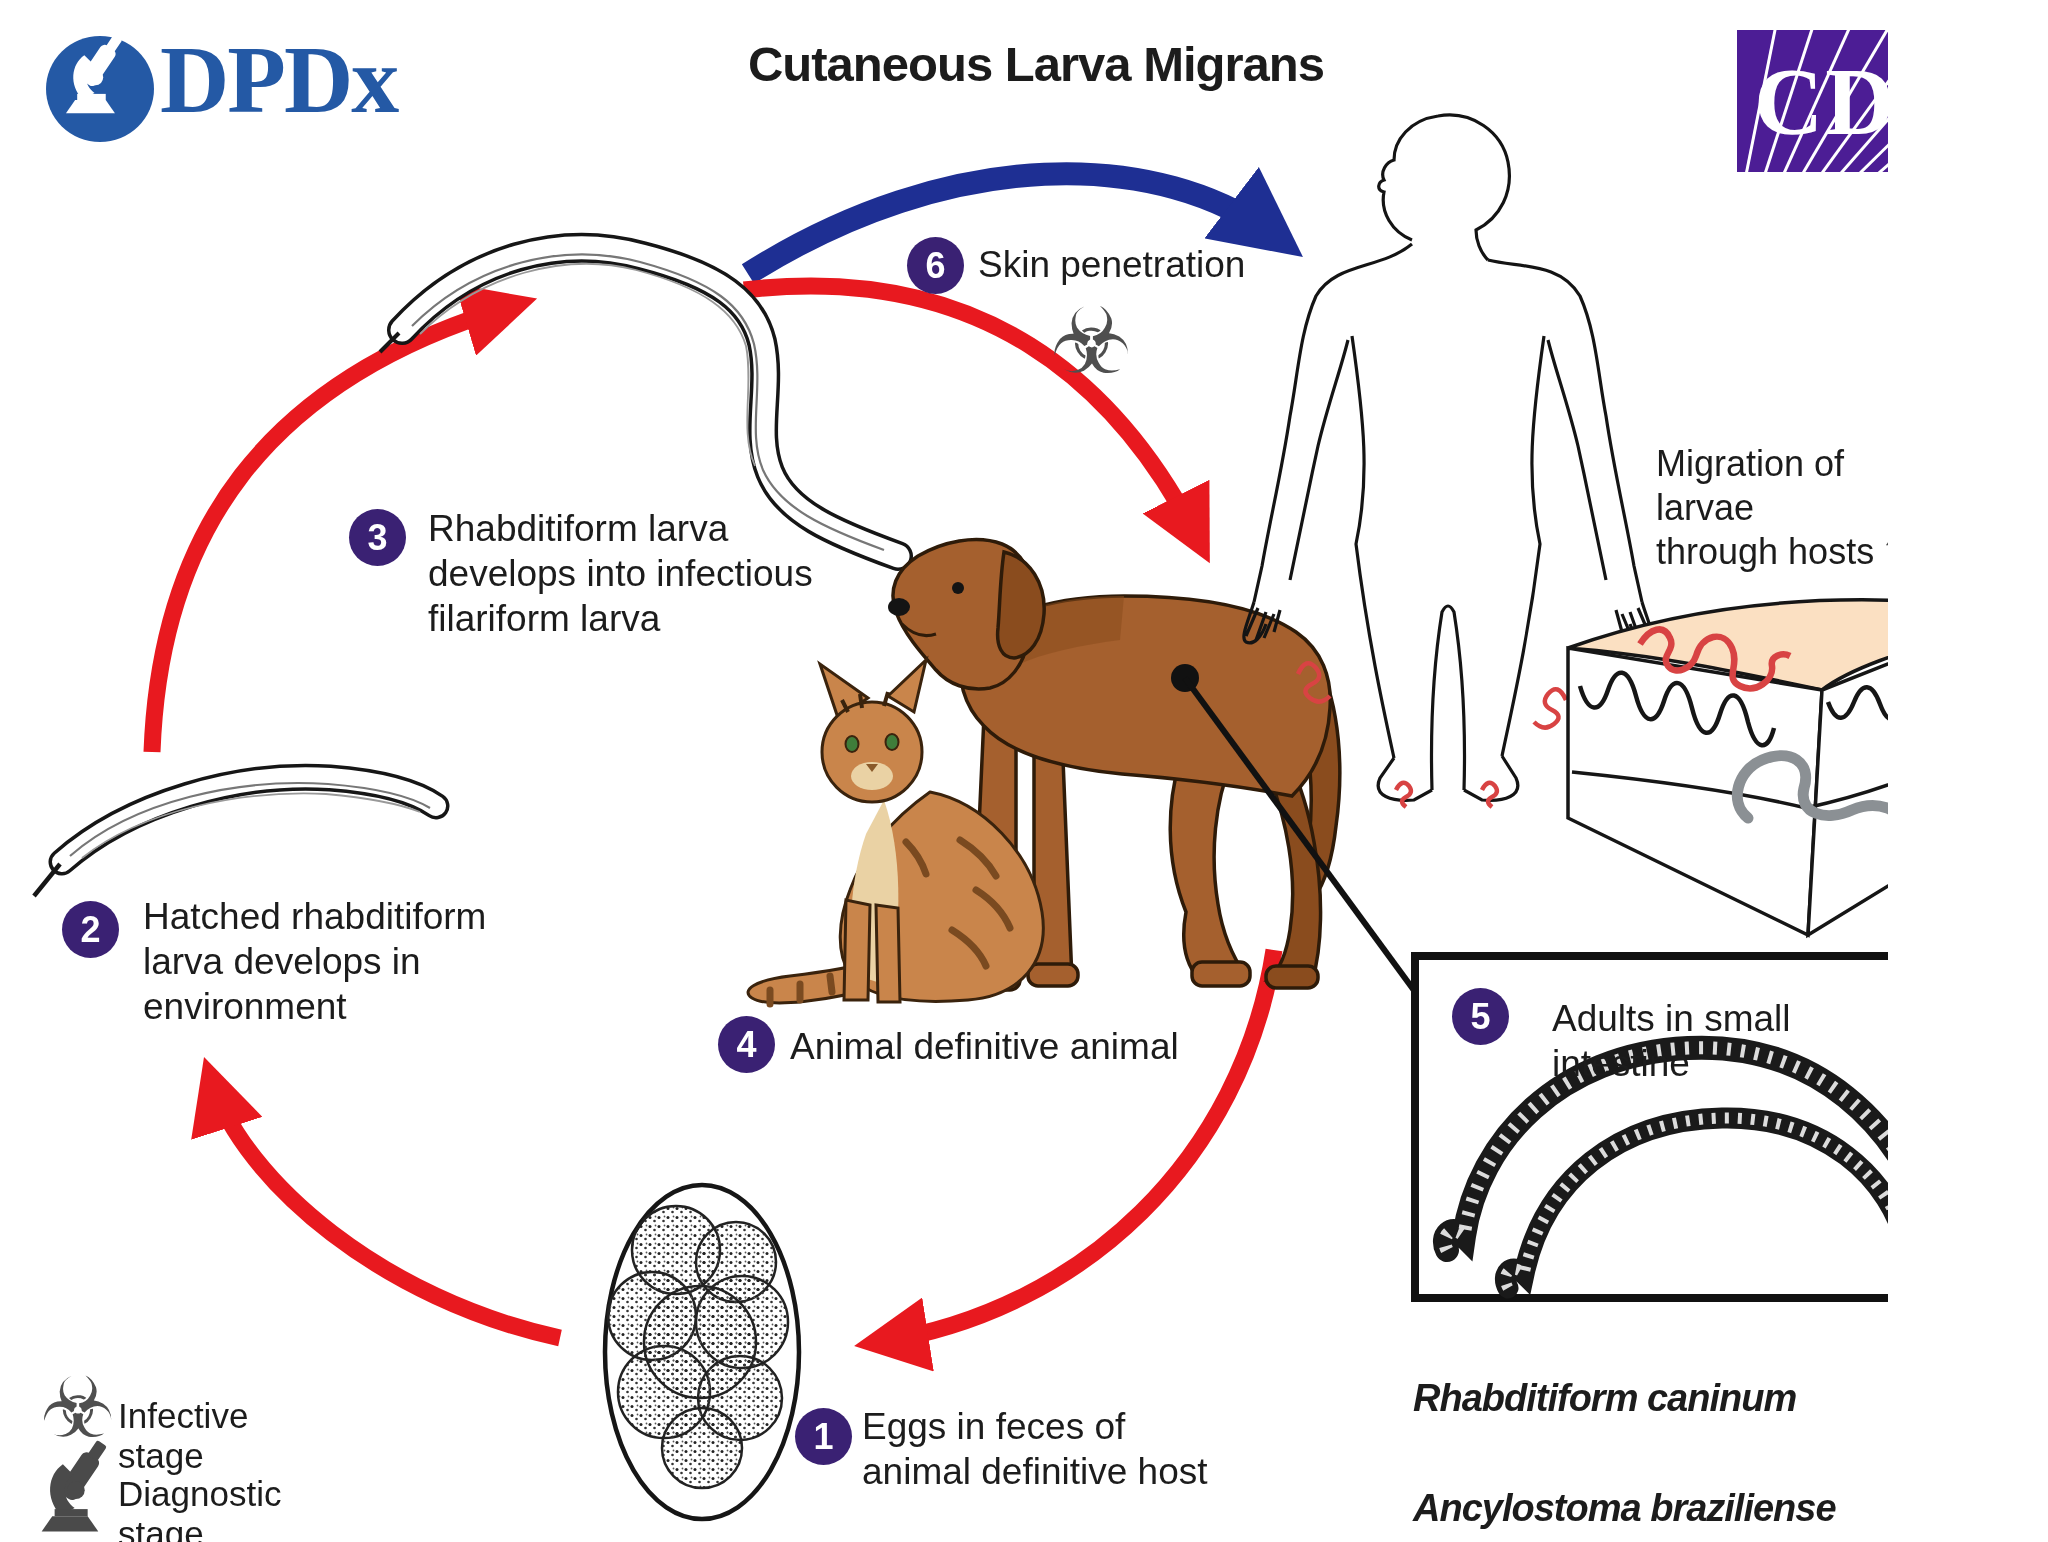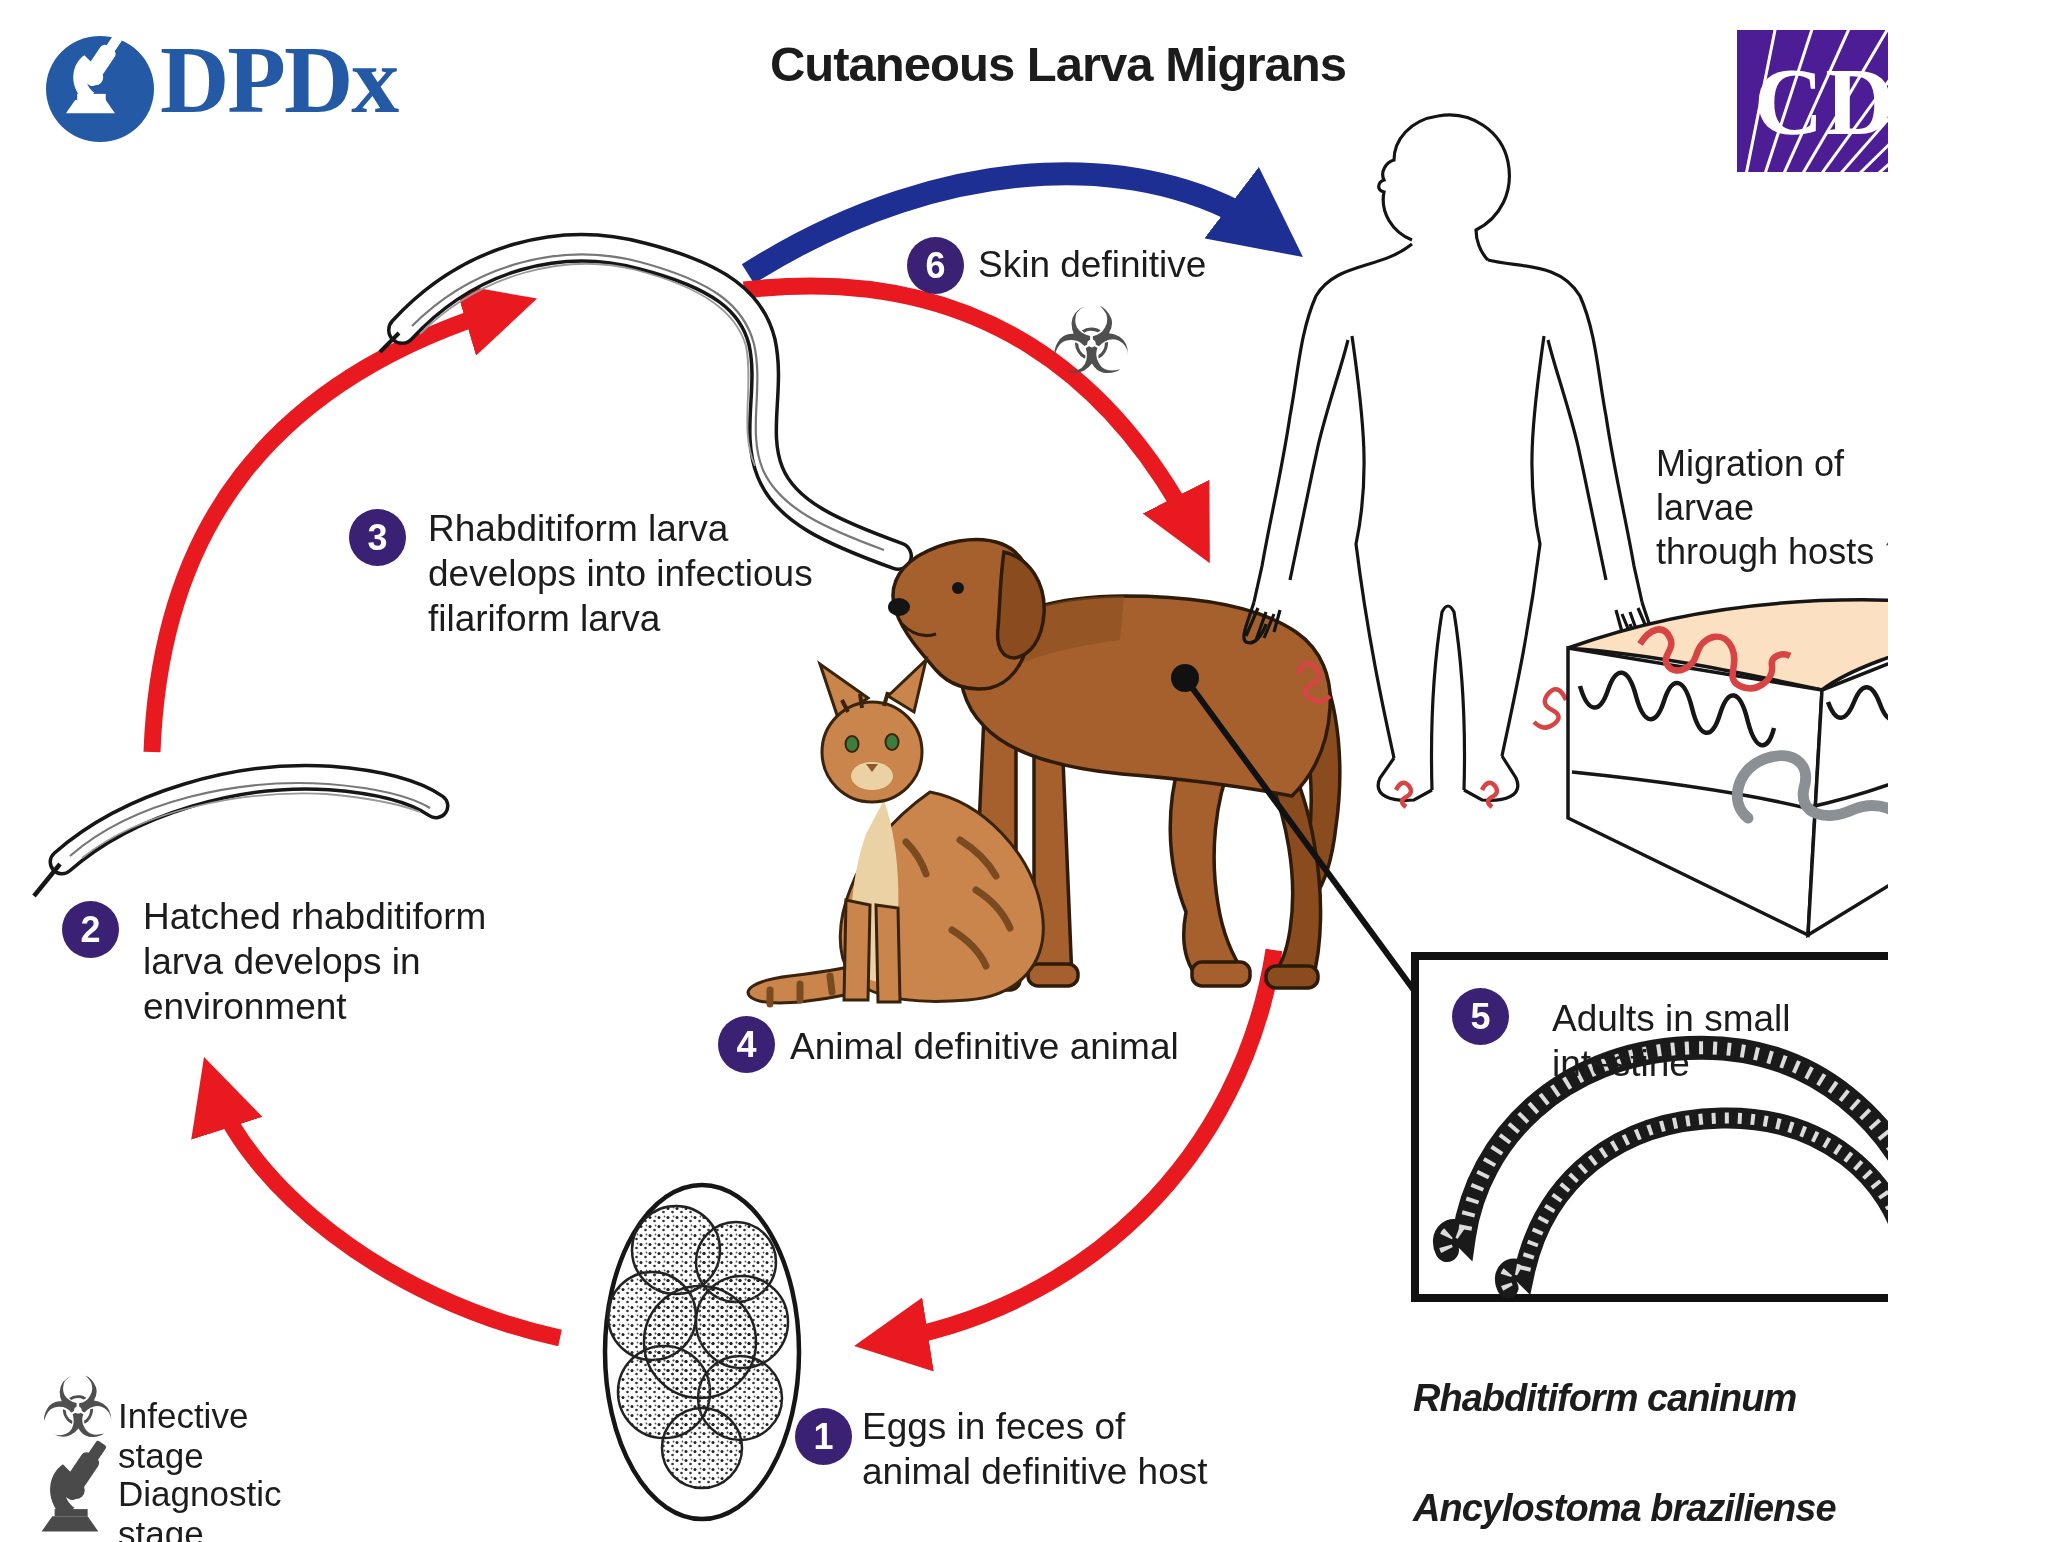--- a/index.html
+++ b/index.html
@@ -1,19 +1,19 @@
 <!DOCTYPE html>
 <html><head>
 <meta charset="utf-8">
 <style>
   html,body{margin:0;padding:0;background:#ffffff;}
   .canvas{position:relative;width:1888px;height:1542px;background:#fff;overflow:hidden;
           font-family:"Liberation Sans",sans-serif;color:#1c1c1c;}
   .abs{position:absolute;}
-  .title{font-size:49px;font-weight:bold;letter-spacing:-1px;text-align:right;width:620px;}
+  .title{font-size:49px;font-weight:bold;letter-spacing:-1px;text-align:center;width:620px;}
   .badge{width:57px;height:57px;border-radius:50%;display:flex;align-items:center;justify-content:center;
          color:#fff;font-size:36px;font-weight:bold;}
   .steptext{font-size:37px;line-height:45px;white-space:pre-line;}
   .biohaz{font-family:"DejaVu Sans",sans-serif;color:#4f4f4f;line-height:1;}
   .species{font-size:38px;line-height:55px;font-style:italic;font-weight:bold;white-space:pre-line;
            font-family:"Liberation Sans",sans-serif;letter-spacing:-1px;}
   .dpdx-text{font-family:"Liberation Serif",serif;font-size:96px;font-weight:bold;letter-spacing:-2px;}
   .cdc-box{width:248px;height:142px;display:flex;align-items:center;justify-content:center;overflow:hidden;}
   .cdc-text{font-family:"Liberation Serif",serif;font-size:96px;font-weight:bold;color:#fff;
             letter-spacing:2px;position:relative;z-index:2;}
@@ -206,21 +206,21 @@
         <line x1="134" y1="150" x2="258" y2="40"></line>
         <line x1="152" y1="150" x2="258" y2="70"></line>
         <line x1="170" y1="150" x2="258" y2="100"></line>
       </g>
     </svg>
     <span class="cdc-text">CDC</span>
   </div>
   <div class="abs tm" style="left:1990px;top:172px;z-index:2">TM</div>
 
   <div class="abs badge" style="left:907px;top:237px;z-index:2;background:#3a2173">6</div>
-  <div class="abs steptext" style="left:978px;top:242px;z-index:2">Skin definitive</div>
+  <div class="abs steptext" style="left:978px;top:242px;z-index:2">Skin penetration</div>
   <div class="abs biohaz" style="left:1050px;top:296px;z-index:2;font-size:92px">☣</div>
 
   <div class="abs badge" style="left:349px;top:509px;z-index:2;background:#3a2173">3</div>
   <div class="abs steptext" style="left:428px;top:506px;z-index:2">Rhabditiform larva
 develops into infectious
 filariform larva</div>
 
   <div class="abs badge" style="left:62px;top:901px;z-index:2;background:#3a2173">2</div>
   <div class="abs steptext" style="left:143px;top:894px;z-index:2">Hatched rhabditiform
 larva develops in

